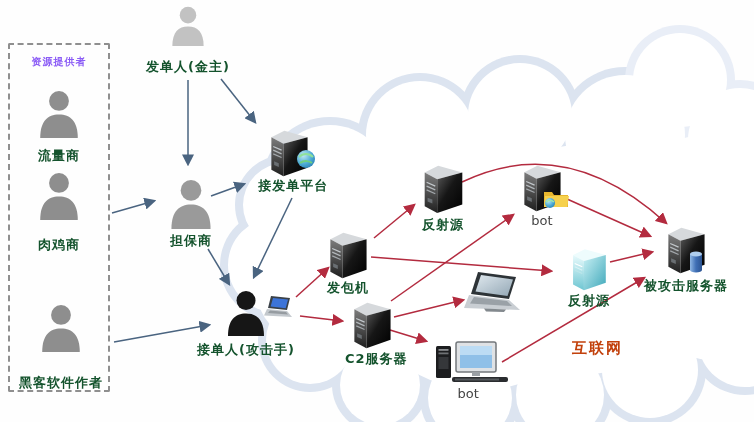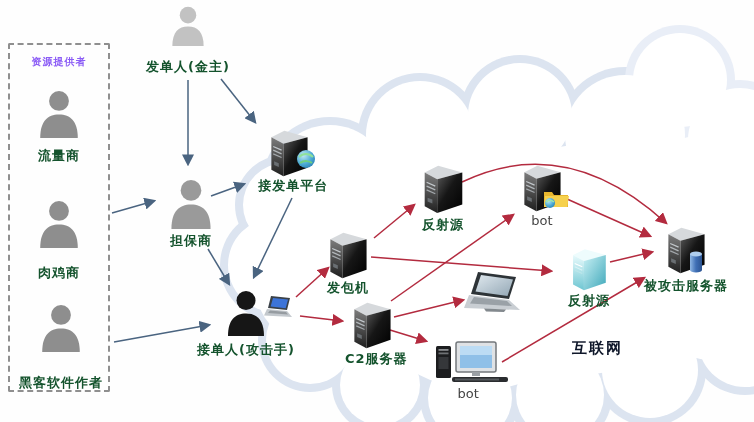--- a/index.html
+++ b/index.html
@@ -9,21 +9,21 @@
     font-family:"DejaVu Sans","Liberation Sans",sans-serif;
   }
   svg.layer{position:absolute;left:0;top:0;pointer-events:none;}
   .node{position:absolute;}
   .node .lbl{
     position:absolute;left:50%;transform:translateX(-50%);
     white-space:nowrap;font-size:13px;font-weight:600;color:#14532d;letter-spacing:1px;
   }
   .lbl.latin{font-size:13px;font-weight:500;color:#454545;letter-spacing:0;}
   .floating-label{
-    position:absolute;font-size:15px;font-weight:600;color:#0f172a;letter-spacing:2px;white-space:nowrap;
+    position:absolute;font-size:15px;font-weight:600;color:#c2410c;letter-spacing:2px;white-space:nowrap;
   }
   #provider-box{
     position:absolute;left:8px;top:43px;width:102px;height:349px;
     border:2px dashed #8f8f8f;border-radius:2px;box-sizing:border-box;
   }
   #provider-box .box-title{
     position:absolute;left:50%;top:10px;transform:translateX(-50%);
     font-size:10px;font-weight:600;color:#8b5cf6;white-space:nowrap;letter-spacing:1px;
   }
   #watermark{
@@ -245,21 +245,21 @@
     <div class="lbl" style="top:52px">发单人(金主)</div>
   </div>
 
   <div class="node" style="left:38px;top:90px;width:42px;">
     <svg width="42" height="48" style="color:#8e8e8e">
         <use href="#sym-person"></use>
       </svg>
     <div class="lbl" style="top:57px">流量商</div>
   </div>
 
-  <div class="node" style="left:38px;top:200px;width:42px;">
+  <div class="node" style="left:38px;top:172px;width:42px;">
     <svg width="42" height="48" style="color:#8e8e8e">
         <use href="#sym-person"></use>
       </svg>
     <div class="lbl" style="top:64px">肉鸡商</div>
   </div>
 
   <div class="node" style="left:40px;top:304px;width:42px;">
     <svg width="42" height="48" style="color:#8e8e8e">
         <use href="#sym-person"></use>
       </svg>

